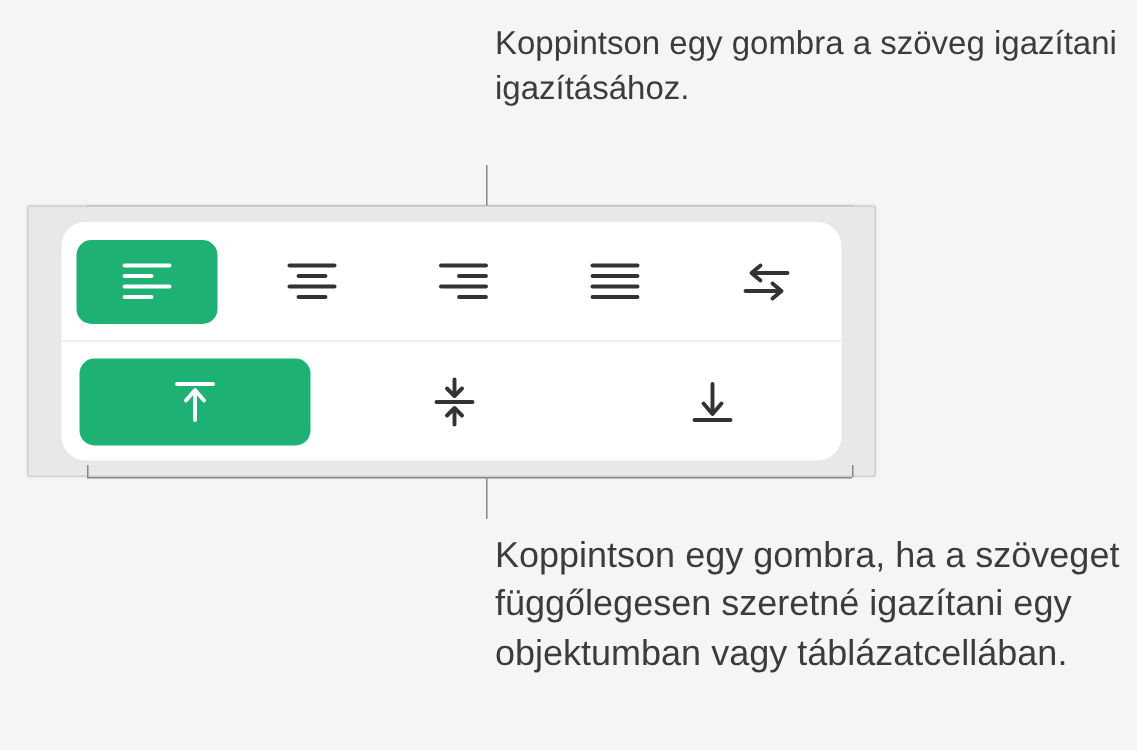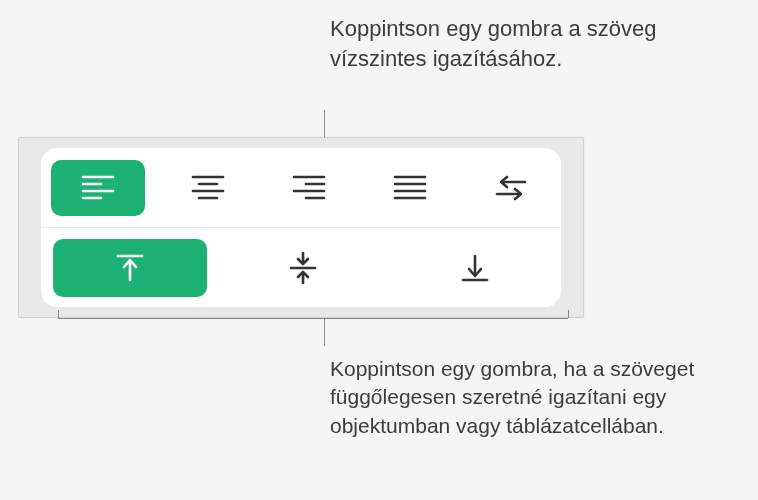--- a/index.html
+++ b/index.html
@@ -19,21 +19,21 @@
       top: 14px;
       left: 330px;
       font-size: 22px;
       line-height: 1.35;
       color: #3c3c3c;
     }
     .callout-bottom {
       position: absolute;
       top: 355px;
       left: 330px;
-      font-size: 21px;
+      font-size: 24px;
       line-height: 1.35;
       color: #3c3c3c;
     }
     .panel-outer {
       position: absolute;
       top: 137px;
       left: 18px;
       width: 566px;
       height: 181px;
       background: #e8e8e8;
@@ -162,21 +162,21 @@
       left: 568px;
       top: 310px;
       width: 1px;
       height: 8px;
       background: #888;
     }
   </style>
 </head>
 <body>
 
-<div class="callout-top">Koppintson egy gombra a szöveg vízszintes igazításához.</div>
+<div class="callout-top">Koppintson egy gombra a szöveg igazítani igazításához.</div>
 
 <div class="line-top-v"></div>
 <div class="line-top-h"></div>
 <div class="line-top-tick-l"></div>
 <div class="line-top-tick-r"></div>
 
 <div class="panel-outer">
   <div class="panel-inner">
 
     <div class="row row-top">

